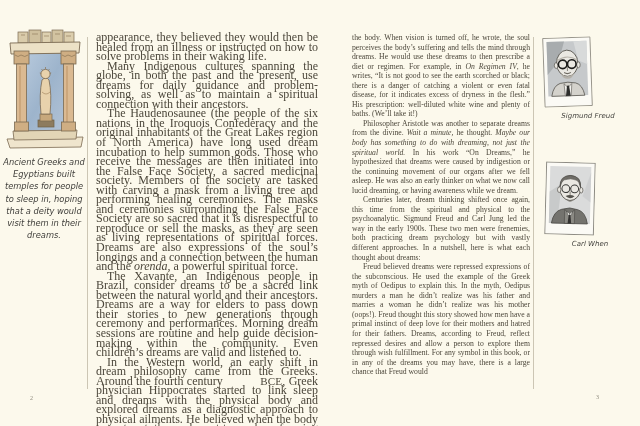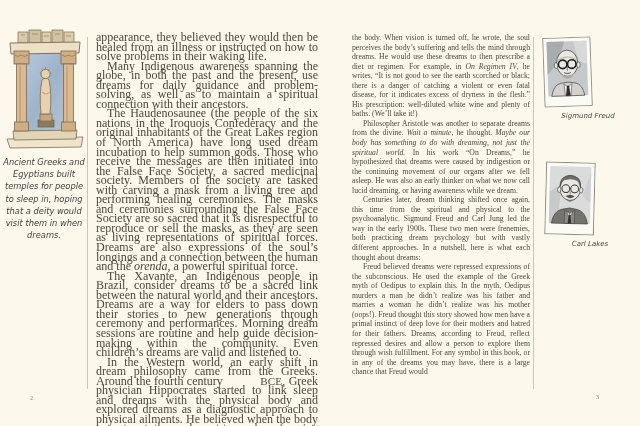--- a/index.html
+++ b/index.html
@@ -101,27 +101,27 @@
       <g stroke="#8a7454" stroke-width="0.7">
         <line x1="41.5" y1="59" x2="41.5" y2="61"></line>
         <line x1="37.5" y1="61" x2="38.8" y2="62.6"></line>
         <line x1="45.5" y1="61" x2="44.2" y2="62.6"></line>
         <line x1="35.8" y1="65" x2="37.2" y2="65.4"></line>
         <line x1="47.2" y1="65" x2="45.8" y2="65.4"></line>
       </g>
     </g>
   </svg>
 
-  <div class="caption">Ancient Greeks and Egyptians built temples for people to sleep in, hoping that a deity would visit them in when dreams.</div>
+  <div class="caption">Ancient Greeks and Egyptians built temples for people to sleep in, hoping that a deity would visit them in their dreams.</div>
 
   <div class="rule" id="rule-left"></div>
 
   <div class="textcol" id="left-col">
       <p class="para"><span>appearance, they believed they would then be healed from an illness or instructed on how to solve problems in their waking life.</span></p>
-      <p class="para ind"><span>Many Indigenous awareness spanning the globe, in both the past and the present, use dreams for daily guidance and problem-solving, as well as to maintain a spiritual connection with their ancestors.</span></p>
+      <p class="para ind"><span>Many Indigenous cultures spanning the globe, in both the past and the present, use dreams for daily guidance and problem-solving, as well as to maintain a spiritual connection with their ancestors.</span></p>
       <p class="para ind"><span>The Haudenosaunee (the people of the six nations in the Iroquois Confederacy and the original inhabitants of the Great Lakes region of North America) have long used dream incubation to help summon gods. Those who receive the messages are then initiated into the False Face Society, a sacred medicinal society. Members of the society are tasked with carving a mask from a living tree and performing healing ceremonies. The masks and ceremonies surrounding the False Face Society are so sacred that it is disrespectful to reproduce or sell the masks, as they are seen as living representations of spiritual forces. Dreams are also expressions of the soul’s longings and a connection between the human and the </span><span class="it">orenda</span><span>, a powerful spiritual force.</span></p>
       <p class="para ind"><span>The Xavante, an Indigenous people in Brazil, consider dreams to be a sacred link between the natural world and their ancestors. Dreams are a way for elders to pass down their stories to new generations through ceremony and performances. Morning dream sessions are routine and help guide decision-making within the community. Even children’s dreams are valid and listened to.</span></p>
       <p class="para ind"><span>In the Western world, an early shift in dream philosophy came from the Greeks. Around the fourth century </span><span class="sc">BCE</span><span>, Greek physician Hippocrates started to link sleep and dreams with the physical body and explored dreams as a diagnostic approach to physical ailments. He believed when the body was at rest, the soul went to work performing all of the functions of</span></p>
     </div>
 
   <div class="pagenum" id="pagenum-left">2</div>
 
   <div class="textcol" id="right-col">
       <p class="para"><span>the body. When vision is turned off, he wrote, the soul perceives the body’s suffering and tells the mind through dreams. He would use these dreams to then prescribe a diet or regimen. For example, in </span><span class="it">On Regimen IV</span><span>, he writes, “It is not good to see the earth scorched or black; there is a danger of catching a violent or even fatal disease, for it indicates excess of dryness in the flesh.” His prescription: well-diluted white wine and plenty of baths. (We’ll take it!)</span></p>
       <p class="para ind"><span>Philosopher Aristotle was another to separate dreams from the divine. </span><span class="it">Wait a minute,</span><span> he thought. </span><span class="it">Maybe our body has something to do with dreaming, not just the spiritual world.</span><span> In his work “On Dreams,” he hypothesized that dreams were caused by indigestion or the continuing movement of our organs after we fell asleep. He was also an early thinker on what we now call lucid dreaming, or having awareness while we dream.</span></p>
@@ -176,17 +176,17 @@
     <ellipse cx="36" cy="28" rx="1.7" ry="2.8" fill="#eae8e2" stroke="#55524c" stroke-width="0.7"></ellipse>
 
     <circle cx="20.6" cy="26.8" r="3.9" fill="none" stroke="#3a3a38" stroke-width="1"></circle>
     <circle cx="29.4" cy="26.8" r="3.9" fill="none" stroke="#3a3a38" stroke-width="1"></circle>
     <line x1="24.3" y1="26.2" x2="25.7" y2="26.2" stroke="#3a3a38" stroke-width="0.9"></line>
 
     <path d="M20.5,34.2 q4.5,-2.6 9,0 q-2.2,2 -4.5,2 q-2.3,0 -4.5,-2 Z" fill="#55534d"></path>
     <line x1="25" y1="29.5" x2="25" y2="33" stroke="#6e6a62" stroke-width="0.8"></line>
     <path d="M22.5,38.5 q2.5,1.6 5,0" fill="none" stroke="#6e6a62" stroke-width="0.8"></path>
   </svg>
-  <div class="fig-label" id="label-jung">Carl Lakes</div>
+  <div class="fig-label" id="label-jung">Carl When</div>
 
   <div class="pagenum" id="pagenum-right">3</div>
 
 </div>
 
 </body></html>

